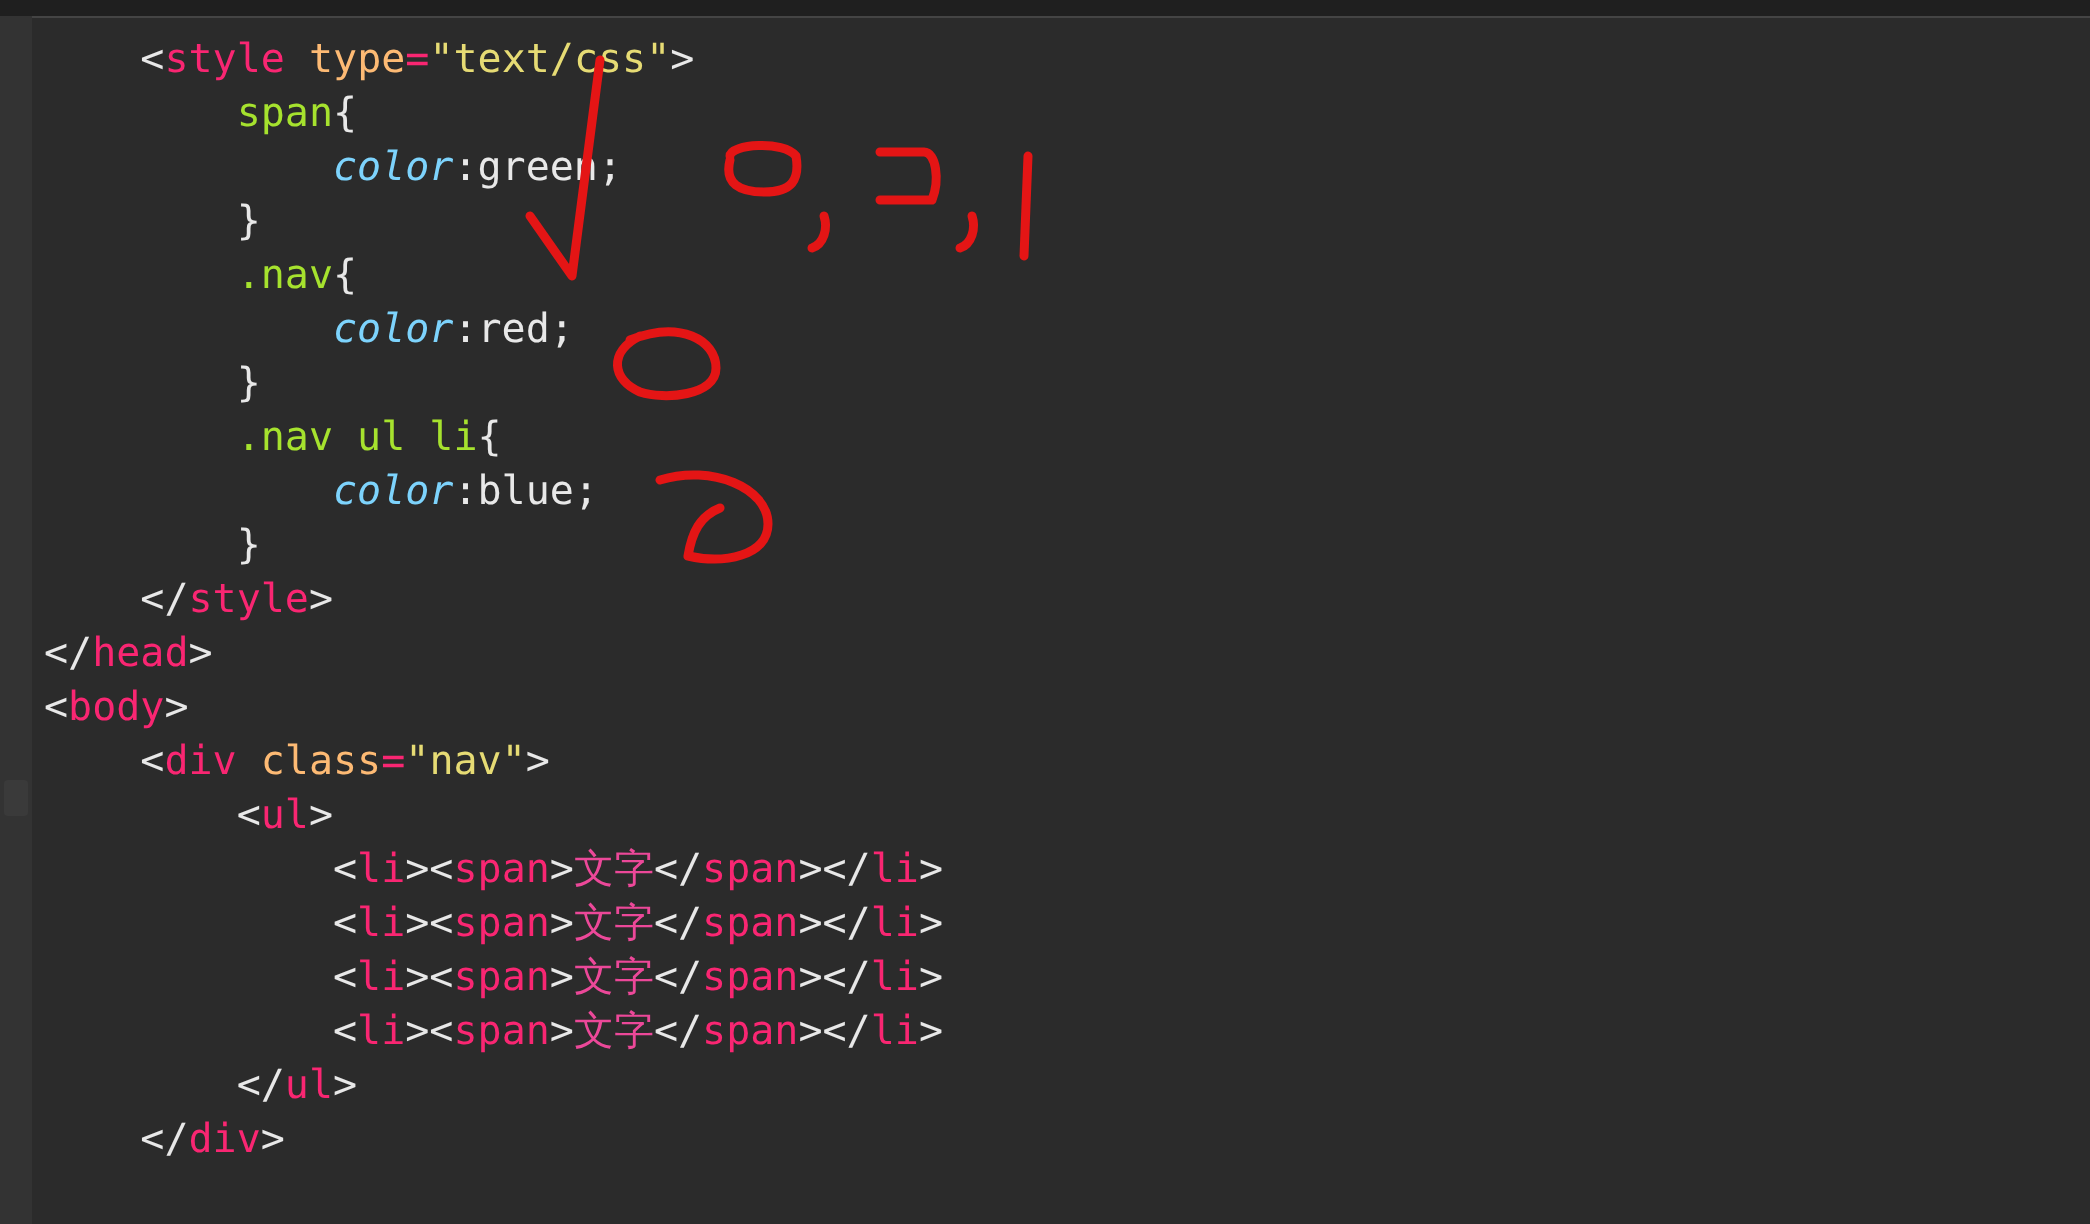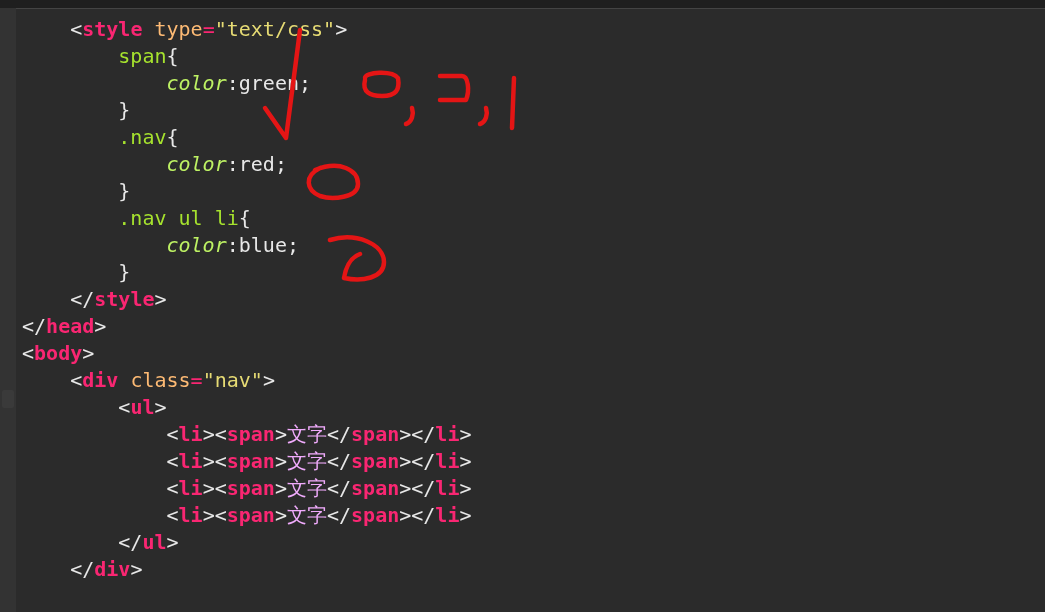--- a/index.html
+++ b/index.html
@@ -41,28 +41,28 @@
     line-height: 27px;
     color: #e8e8e8;
     white-space: pre;
     position: absolute;
     left: 22px;
     top: 16px;
   }
   .code .row { display: block; height: 27px; }
   
   .pnc { color: #e8e8e8; } 
-  .tag { color: #f92672; font-weight: bold; } 
+  .tag { color: #f92672; } 
   .attr{ color: #fdba74; } 
   .op  { color: #f92672; } 
   .str { color: #e6db74; } 
   .sel { color: #a6e22e; } 
-  .prop{ color: #bef264; font-style: italic; } 
+  .prop{ color: #7dd3fc; font-style: italic; } 
   .val { color: #e8e8e8; } 
-  .txt { color: #f0abfc; } 
+  .txt { color: #ec4899; } 
   .ind { display: inline-block; } 
   
   
   .annotations {
     position: absolute;
     left: 0;
     top: 0;
     width: 1045px;
     height: 612px;
     pointer-events: none;

